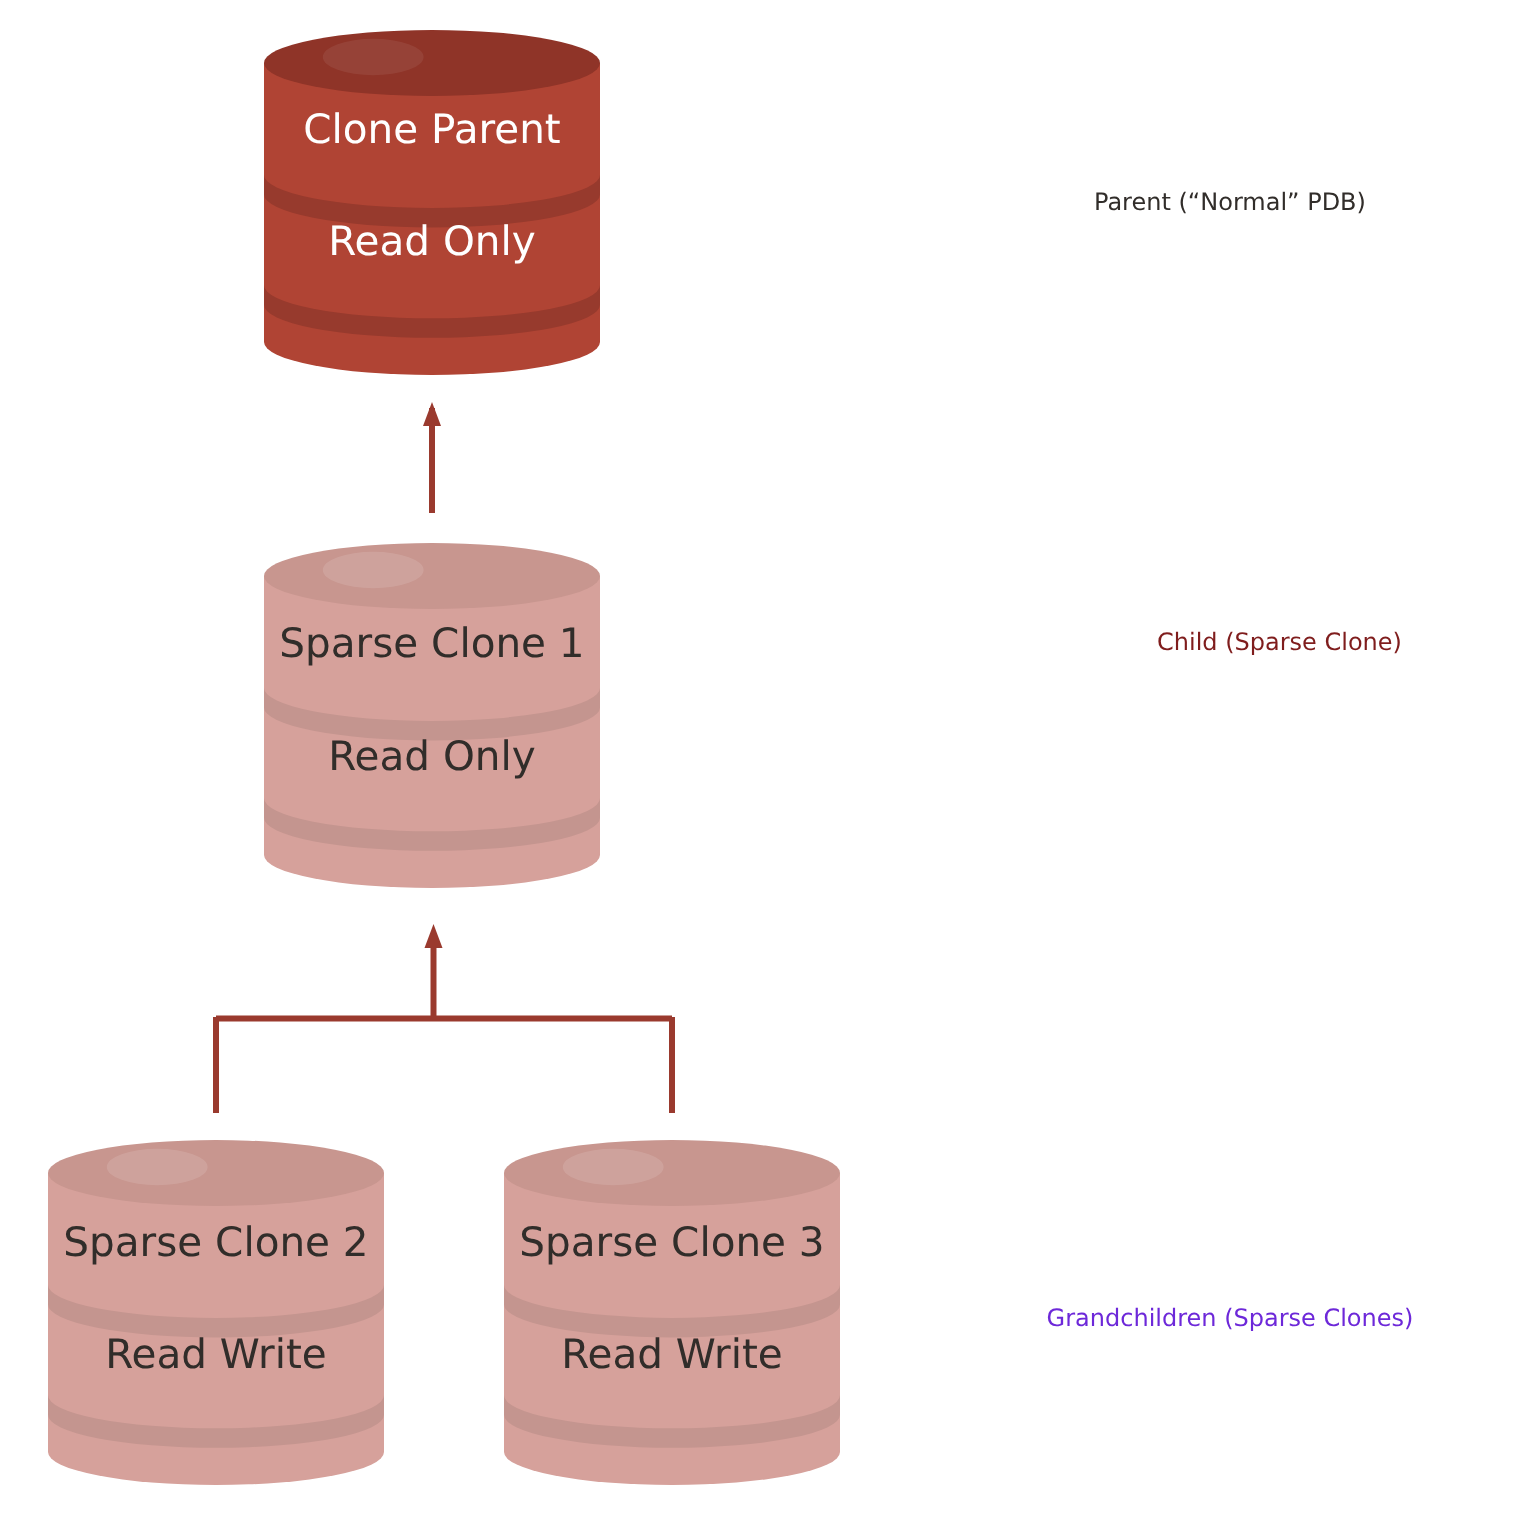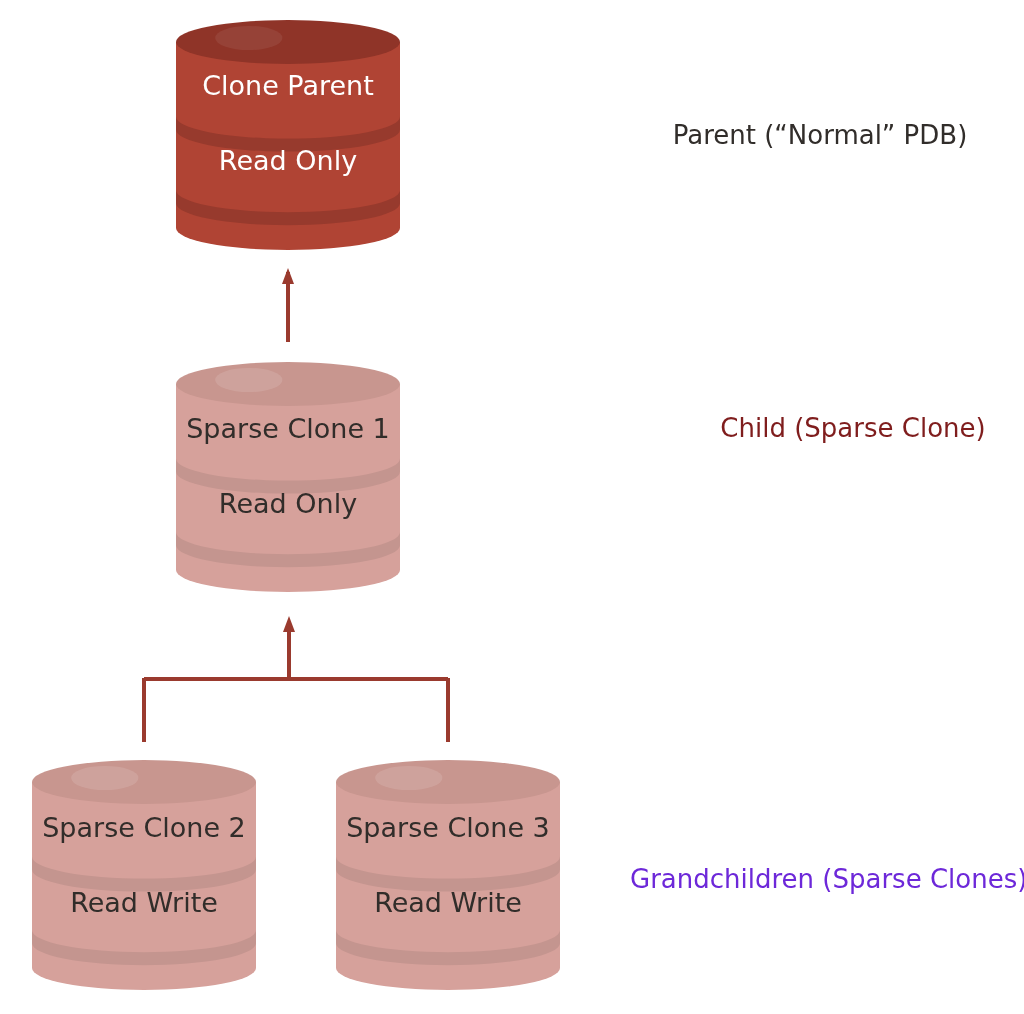--- a/index.html
+++ b/index.html
@@ -1,20 +1,20 @@
 <!DOCTYPE html>
 <html><head>
 <meta charset="utf-8">
 <style>
   html, body { margin: 0; padding: 0; background: #ffffff; }
   body { width: 1024px; height: 1014px; position: relative; overflow: hidden;
          font-family: "DejaVu Sans", sans-serif; }
   #diagram { position: absolute; left: 0; top: 0; width: 1024px; height: 1014px; }
   .cyl-label { font-family: "DejaVu Sans", sans-serif; font-size: 27px; text-anchor: middle; }
-  .side-label { position: absolute; font-family: "DejaVu Sans", sans-serif; font-size: 26px;
+  .side-label { position: absolute; font-family: "DejaVu Sans", sans-serif; font-size: 16px;
                 color: #312d2a; text-align: center; line-height: 30px; white-space: nowrap; }
 </style>
 </head>
 <body>
 
 <svg id="diagram" xmlns="http://www.w3.org/2000/svg" width="1024" height="1014" viewBox="0 0 1024 1014">
   <defs>
     <marker id="arrowhead" markerWidth="10" markerHeight="10" refX="5" refY="5" orient="auto" markerUnits="userSpaceOnUse">
       <path d="M0,10 L5,0 L10,10 Z" id="arrowhead-path"></path>
     </marker>

